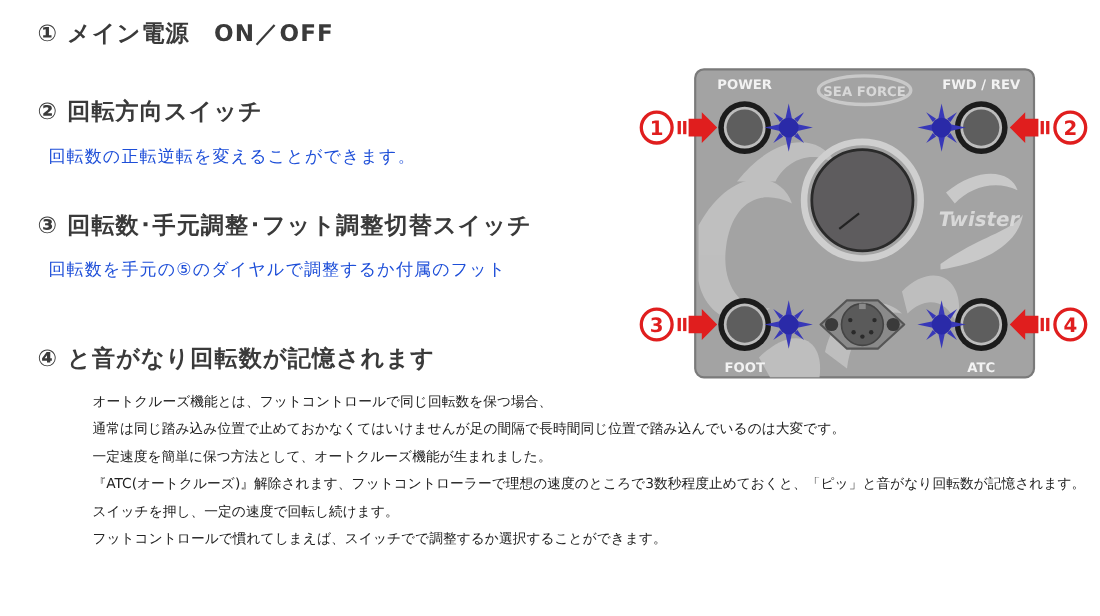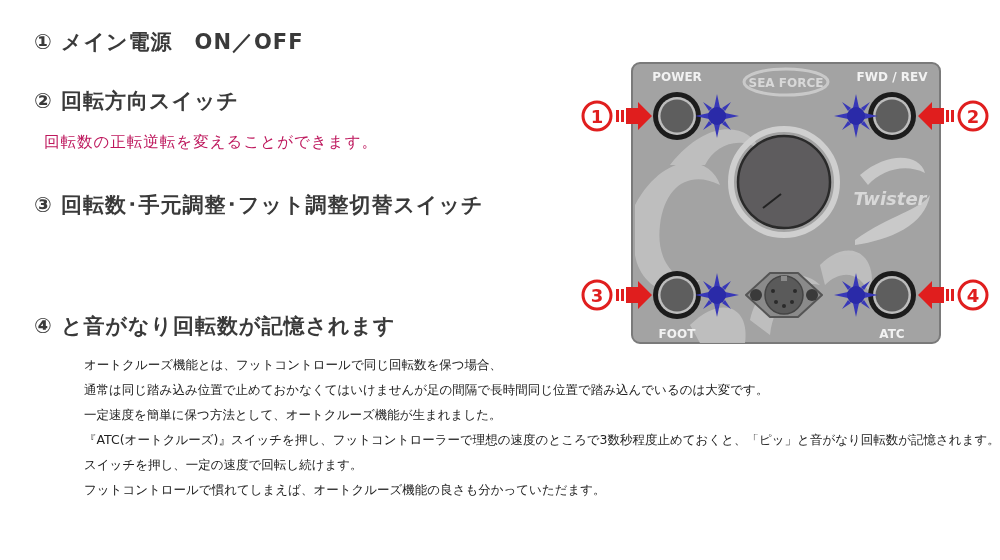--- a/index.html
+++ b/index.html
@@ -1,46 +1,47 @@
 <!DOCTYPE html>
 <html><head>
 <meta charset="utf-8">
 <style>
   html, body { margin:0; padding:0; background:#ffffff; }
   body { width:1000px; height:560px; position:relative; overflow:hidden;
          font-family:"DejaVu Sans","Liberation Sans",sans-serif; color:#333333; }
   .heading { position:absolute; left:34px; font-size:21px; font-weight:bold; color:#3a3a3a; white-space:nowrap; letter-spacing:1px; }
-  .desc { position:absolute; left:44px; font-size:15.5px; color:#be185d; white-space:nowrap; letter-spacing:1px; line-height:25px; }
+  .desc { position:absolute; left:44px; font-size:15.5px; color:#1d4ed8; white-space:nowrap; letter-spacing:1px; line-height:25px; }
   .body-lines { position:absolute; left:46px; top:352px; font-size:12.5px; color:#222; line-height:25px; }
   .body-lines div { white-space:nowrap;margin-left:38px; }
   .panel-wrap { position:absolute; left:570px; top:55px; width:430px; height:300px; }
   svg text { font-family:"DejaVu Sans","Liberation Sans",sans-serif; }
 </style>
 </head>
 <body>
 
-<div class="heading" style="top:28px;">① メイン電源　ON／OFF</div>
+<div class="heading" style="top:16px;">① メイン電源　ON／OFF</div>
 
 <div class="heading" style="top:87px;">② 回転方向スイッチ</div>
 <div class="desc" style="top:130px;">
   <div>回転数の正転逆転を変えることができます。</div>
 </div>
 
 <div class="heading" style="top:191px;">③ 回転数･手元調整･フット調整切替スイッチ</div>
 <div class="desc" style="top:233px;">
+  <div>回転数を手元の⑤のダイヤルで調整するか付属のフット</div>
 </div>
 
 <div class="heading" style="top:312px;">④ と音がなり回転数が記憶されます</div>
 <div class="body-lines">
   <div>オートクルーズ機能とは、フットコントロールで同じ回転数を保つ場合、</div>
   <div>通常は同じ踏み込み位置で止めておかなくてはいけませんが足の間隔で長時間同じ位置で踏み込んでいるのは大変です。</div>
   <div>一定速度を簡単に保つ方法として、オートクルーズ機能が生まれました。</div>
-  <div>『ATC(オートクルーズ)』スイッチを押し、フットコントローラーで理想の速度のところで3数秒程度止めておくと、「ピッ」と音がなり回転数が記憶されます。</div>
+  <div>『ATC(オートクルーズ)』解除されます、フットコントローラーで理想の速度のところで3数秒程度止めておくと、「ピッ」と音がなり回転数が記憶されます。</div>
   <div>スイッチを押し、一定の速度で回転し続けます。</div>
-  <div>フットコントロールで慣れてしまえば、オートクルーズ機能の良さも分かっていただます。</div>
+  <div>フットコントロールで慣れてしまえば、スイッチでで調整するか選択することができます。</div>
 </div>
 
 <div class="panel-wrap">
   <svg width="430" height="300" viewBox="0 0 430 300" xmlns="http://www.w3.org/2000/svg">
     <defs>
       <g id="led">
         <polygon points="0,-22 3,-8 0,-5 -3,-8" fill="#3838b8"></polygon>
         <polygon points="0,22 3,8 0,5 -3,8" fill="#3838b8"></polygon>
         <polygon points="-22,0 -8,-3 -5,0 -8,3" fill="#3838b8"></polygon>
         <polygon points="22,0 8,-3 5,0 8,3" fill="#3838b8"></polygon>

